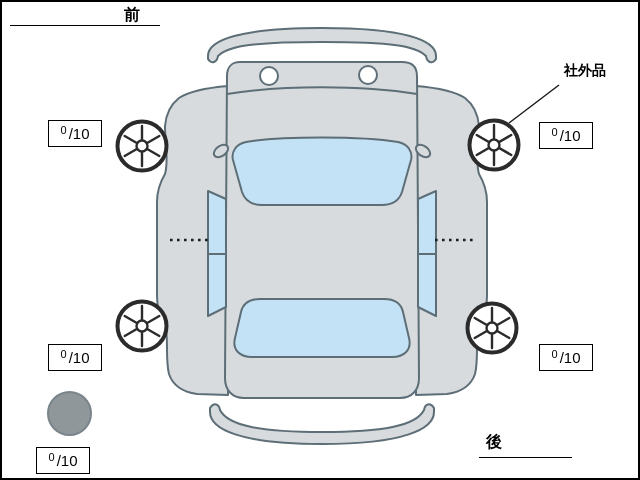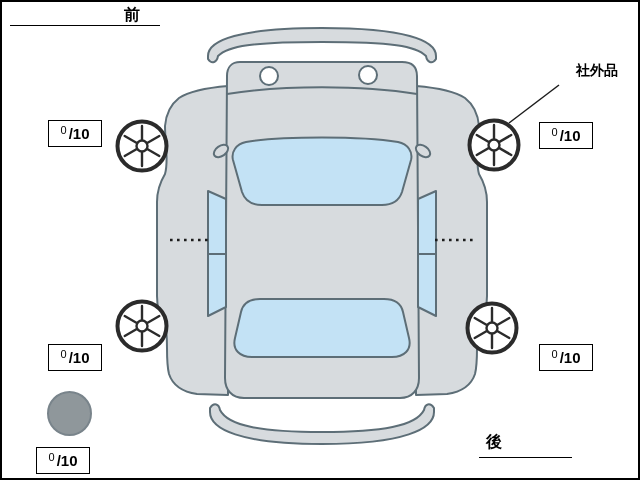--- a/index.html
+++ b/index.html
@@ -11,36 +11,36 @@
     border: 2px solid #000000;
     overflow: hidden;
     font-family: "Liberation Sans", "DejaVu Sans", sans-serif;
     color: #000000;
   }
   .stage > svg { position: absolute; left: 0; top: 0; }
 
   .jp-label { position: absolute; font-weight: bold; white-space: nowrap; }
   .front-label { left: 122px; top: 3px;  font-size: 16px; letter-spacing: 1px; }
   .rear-label  { left: 484px; top: 430px; font-size: 16px; letter-spacing: 1px; }
-  .aftermarket-label { left: 574px; top: 60px; font-size: 14px; }
+  .aftermarket-label { left: 562px; top: 60px; font-size: 14px; }
 
   .rule { position: absolute; height: 0; border-top: 1.5px solid #000; }
   .front-rule { left: 8px;  top: 23px;  width: 150px; }
   .rear-rule  { left: 477px; top: 455px; width: 93px; }
 
   .score-box {
     position: absolute;
     width: 54px; height: 27px;
     background: #ffffff;
     border: 1.5px solid #000000;
     display: flex; align-items: center; justify-content: center;
     gap: 2px;
   }
   .score-box .num { font-size: 11px; transform: translateY(-4px); }
-  .score-box .den { font-size: 15px; font-weight: bold; }
+  .score-box .den { font-size: 15px; font-weight: normal; }
 
   .box-fl { left: 46px;  top: 118px; }
   .box-fr { left: 537px; top: 120px; }
   .box-rl { left: 46px;  top: 342px; }
   .box-rr { left: 537px; top: 342px; }
   .box-spare { left: 34px; top: 445px; }
 
   .spare-circle {
     position: absolute;
     left: 45px; top: 389px;

